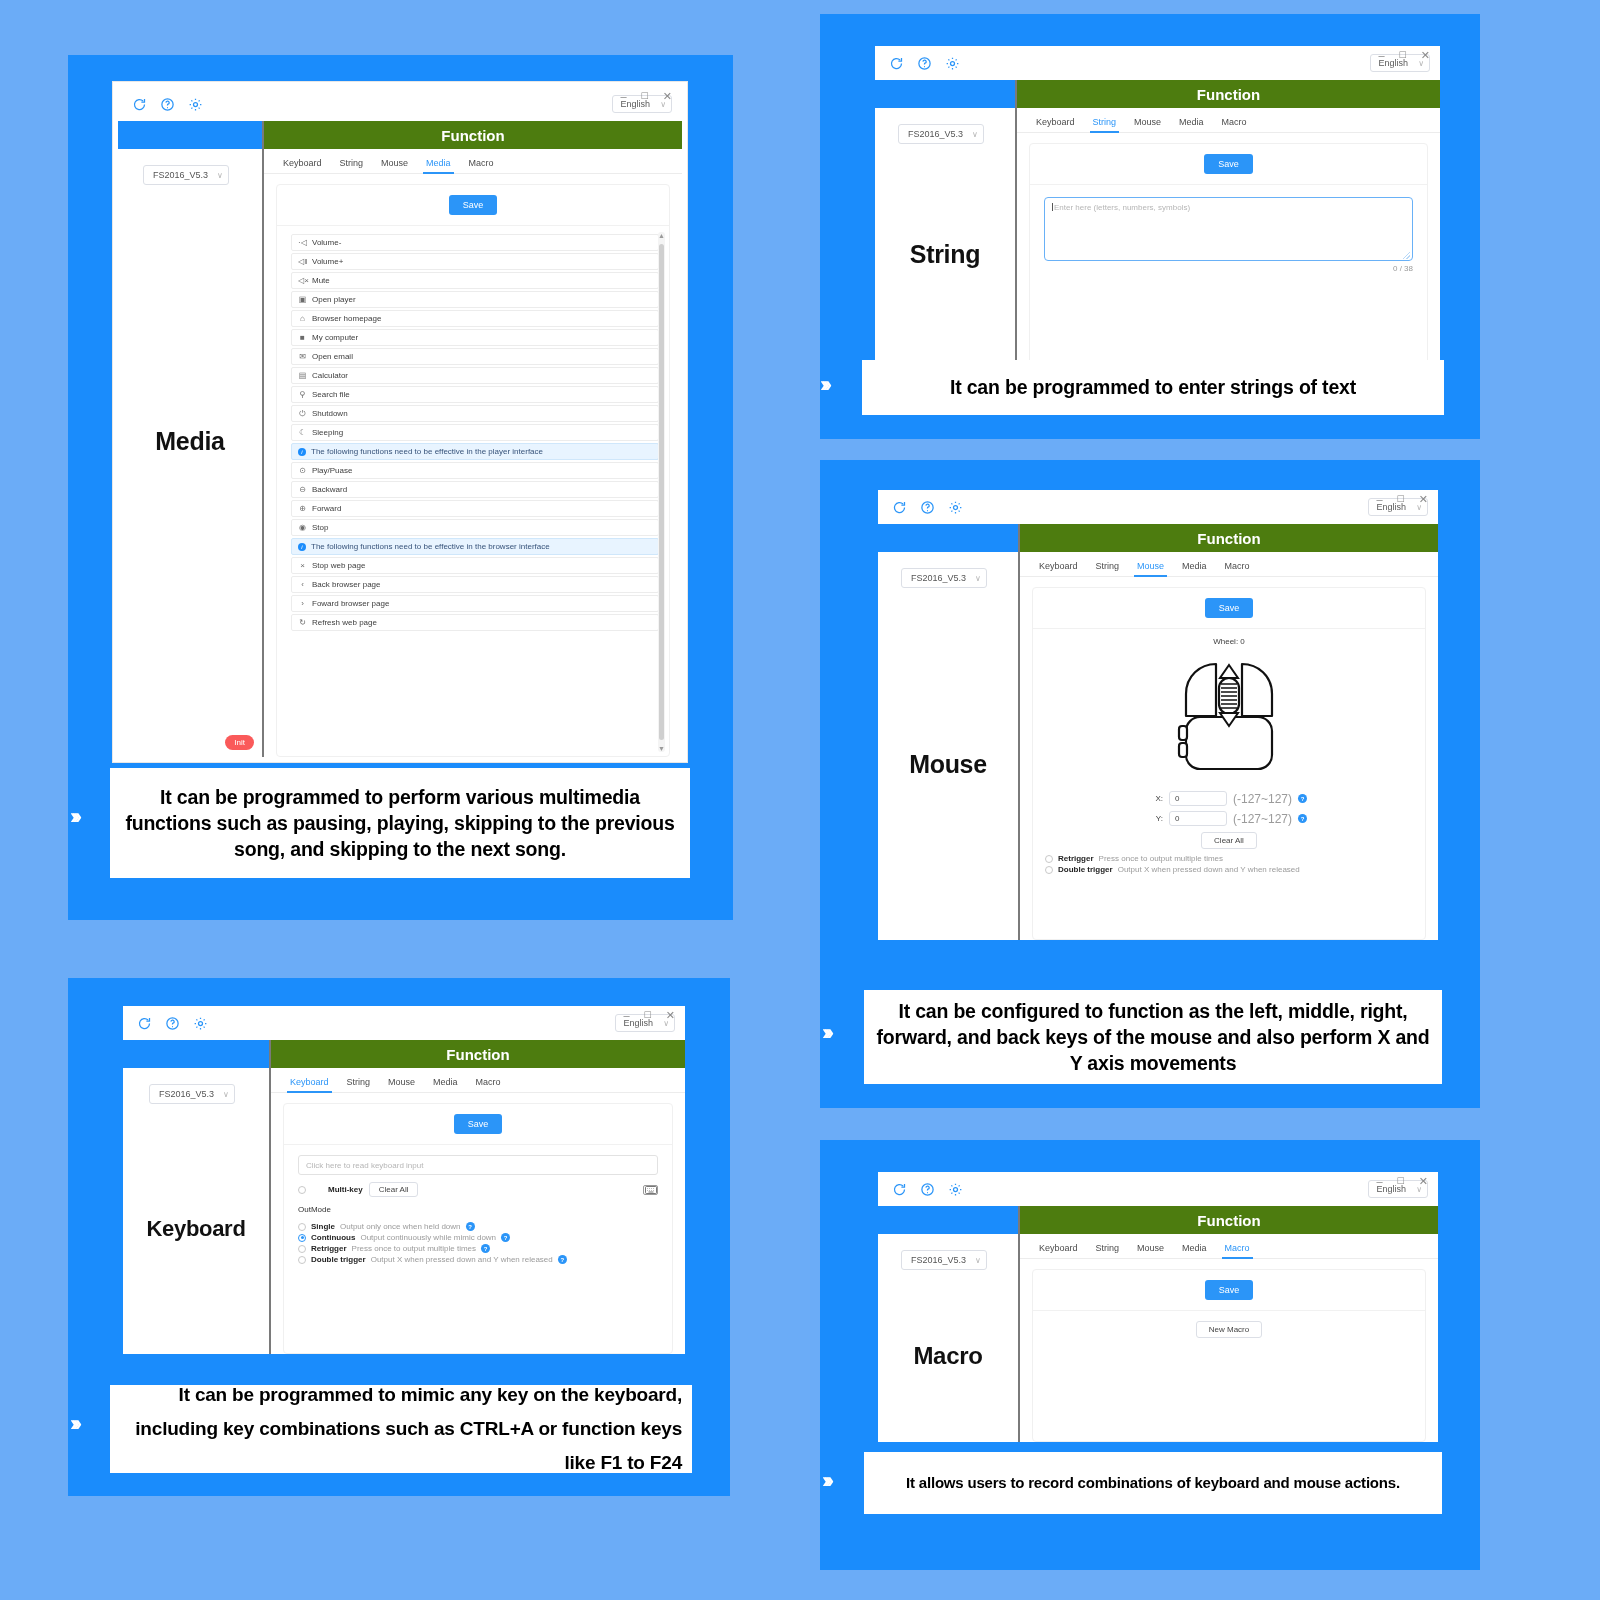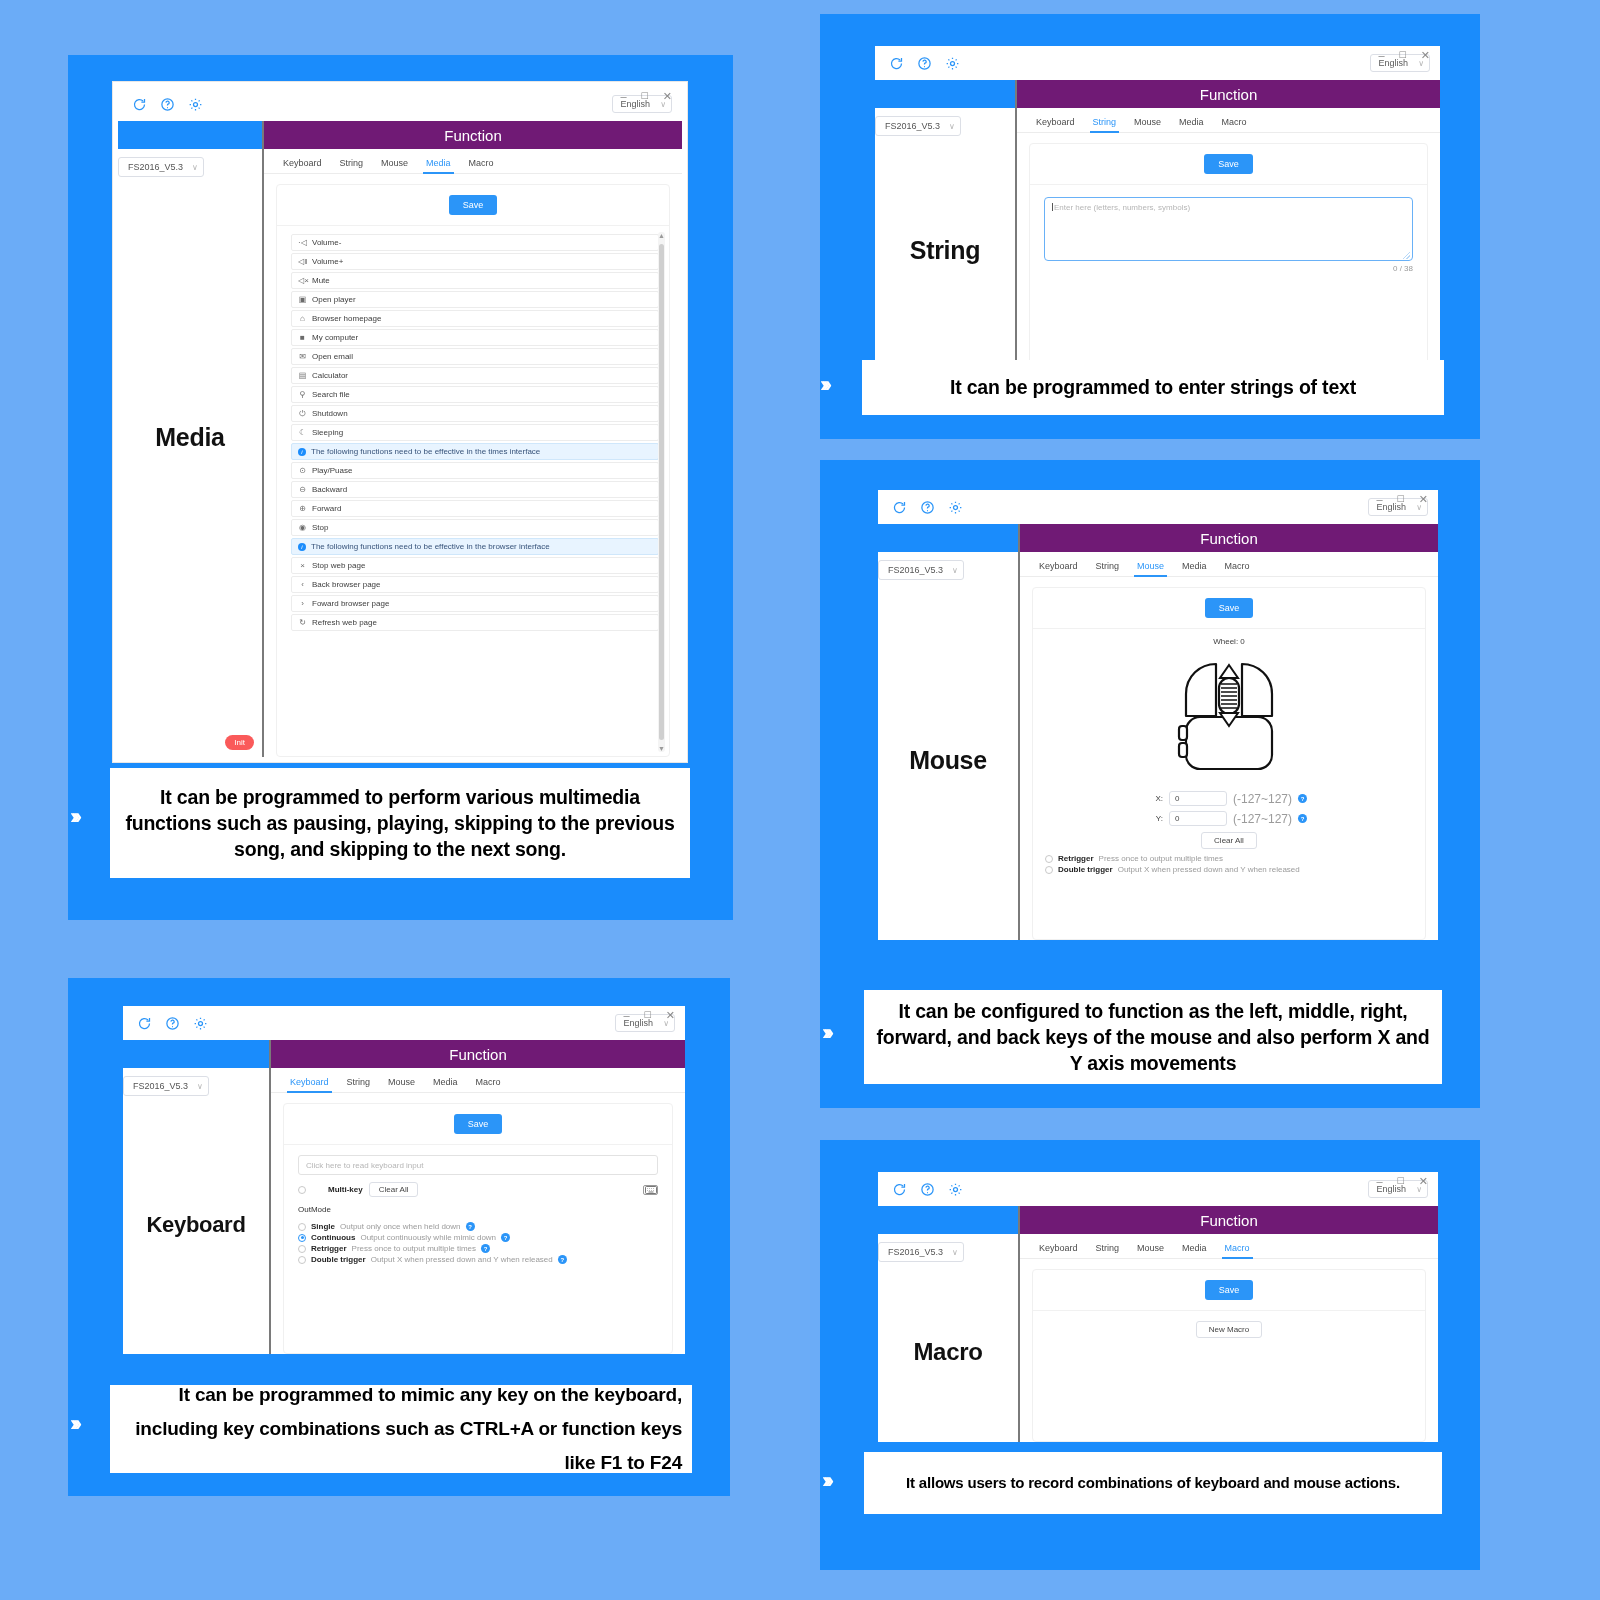--- a/index.html
+++ b/index.html
@@ -66,21 +66,21 @@
   
   .appbody { display: flex; flex: 1 1 auto; min-height: 0; }
   .leftcol {
     flex: 0 0 auto;
     display: flex; flex-direction: column;
     position: relative;
     border-right: 2px solid #7a7a7a;
     background: #fff;
   }
   .leftcol .bluestrip { background: #1a8cfc; height: 28px; }
-  .leftcol .selwrap { padding: 8px 8px 0 0; display: flex; justify-content: flex-start; border-radius: 9px; }
+  .leftcol .selwrap { padding: 16px 8px 0 0; display: flex; justify-content: center; border-radius: 9px; }
   .devsel {
     border: 1px solid #dcdfe6;
     border-radius: 3px;
     font-size: 9px; color: #555;
     padding: 4px 5px 4px 9px;
     display: flex; align-items: center; gap: 9px;
     background: #fff;
   }
   .devsel .chev { color: #b5b5b5; font-size: 8px; }
   .bigtitle {
@@ -96,25 +96,25 @@
     background: #fa5a5a;
     color: #fff;
     font-size: 8px;
     padding: 3px 9px;
     border-radius: 9px;
     font-weight: 500;
   }
 
   .rightcol { flex: 1 1 auto; display: flex; flex-direction: column; min-width: 0; background:#fff;}
   .funcbar {
-    background: #701a75;
+    background: #4d7c0f;
     color: #fff;
     height: 28px;
     display: flex; align-items: center; justify-content: center;
-    font-weight: 400;
+    font-weight: 700;
     font-size: 15px;
   }
   .tabs {
     display: flex;
     gap: 0;
     border-bottom: 1px solid #ececec;
     padding: 6px 0 0 10px;
     font-size: 9px;
   }
   .tab {
@@ -397,21 +397,21 @@
                   <div class="mrow">
                     <span class="ic">⏻</span>
                     <span>Shutdown</span>
                   </div>
                   <div class="mrow">
                     <span class="ic">☾</span>
                     <span>Sleeping</span>
                   </div>
                   <div class="mrow note">
                     <span class="dot"></span>
-                    <span>The following functions need to be effective in the times interface</span>
+                    <span>The following functions need to be effective in the player interface</span>
                   </div>
                   <div class="mrow">
                     <span class="ic">⊙</span>
                     <span>Play/Puase</span>
                   </div>
                   <div class="mrow">
                     <span class="ic">⊖</span>
                     <span>Backward</span>
                   </div>
                   <div class="mrow">

